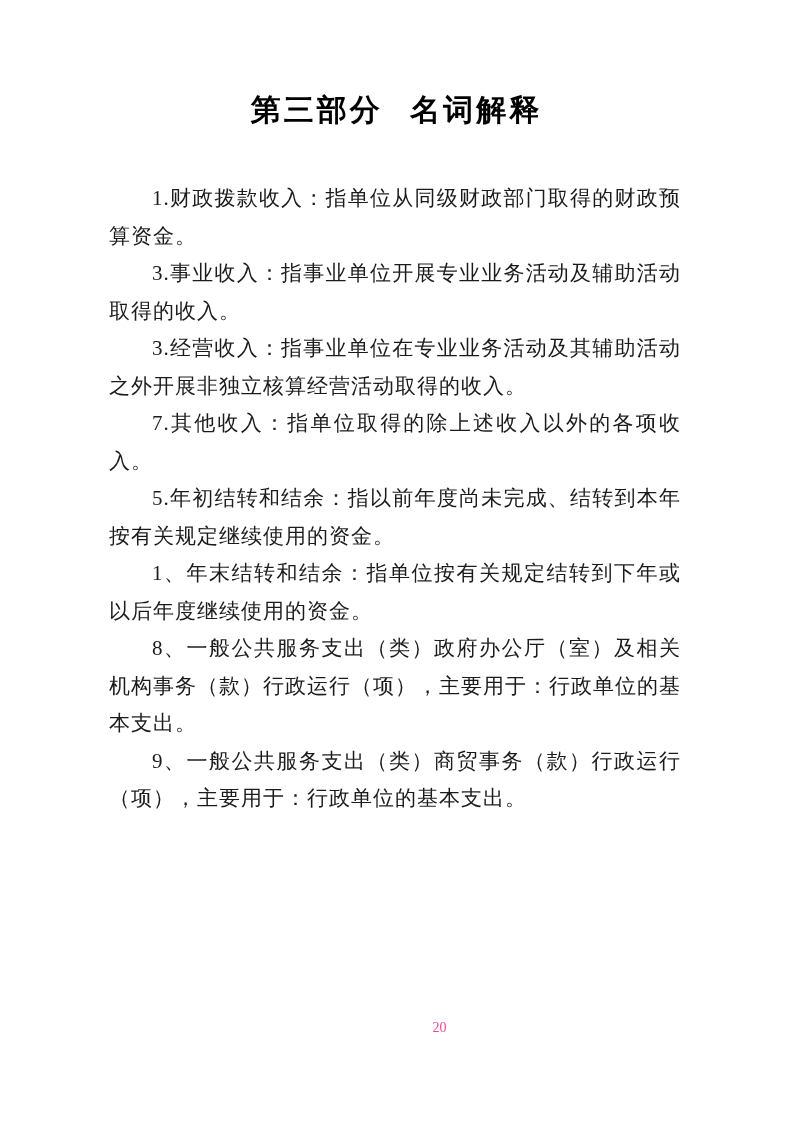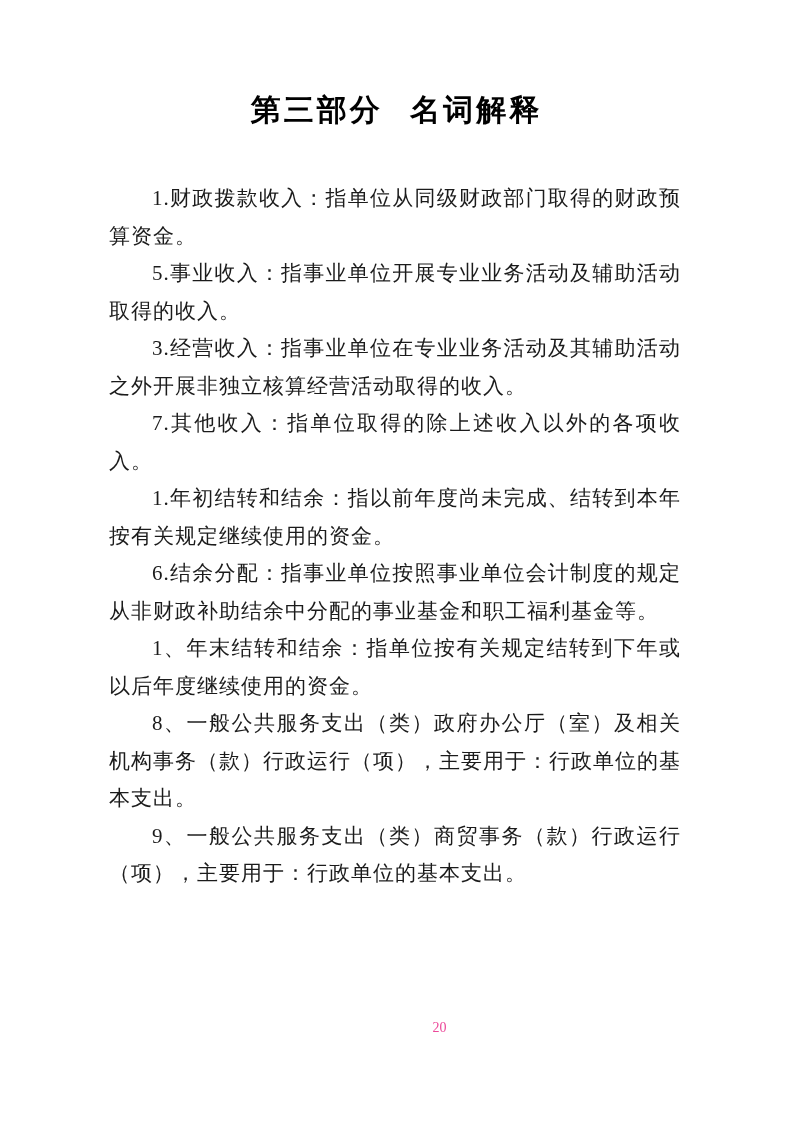--- a/index.html
+++ b/index.html
@@ -62,25 +62,24 @@
 </style>
 </head>
 <body>
 
 <div class="page">
 
   <h1 class="doc-title">第三部分 名词解释</h1>
 
   <div class="body-text">
     <p class="para">1.财政拨款收入：指单位从同级财政部门取得的财政预算资金。</p>
-    <p class="para">5.事业收入：指事业单位开展专业业务活动及辅助活动取得的收入。</p>
+    <p class="para">3.事业收入：指事业单位开展专业业务活动及辅助活动取得的收入。</p>
     <p class="para">3.经营收入：指事业单位在专业业务活动及其辅助活动之外开展非独立核算经营活动取得的收入。</p>
     <p class="para">7.其他收入：指单位取得的除上述收入以外的各项收入。</p>
-    <p class="para">1.年初结转和结余：指以前年度尚未完成、结转到本年按有关规定继续使用的资金。</p>
-    <p class="para">6.结余分配：指事业单位按照事业单位会计制度的规定从非财政补助结余中分配的事业基金和职工福利基金等。</p>
+    <p class="para">5.年初结转和结余：指以前年度尚未完成、结转到本年按有关规定继续使用的资金。</p>
     <p class="para">1、年末结转和结余：指单位按有关规定结转到下年或以后年度继续使用的资金。</p>
     <p class="para">8、一般公共服务支出（类）政府办公厅（室）及相关机构事务（款）行政运行（项），主要用于：行政单位的基本支出。</p>
     <p class="para">9、一般公共服务支出（类）商贸事务（款）行政运行（项），主要用于：行政单位的基本支出。</p>
   </div>
 
   <div class="page-number">20</div>
 
 </div>
 
 </body></html>

